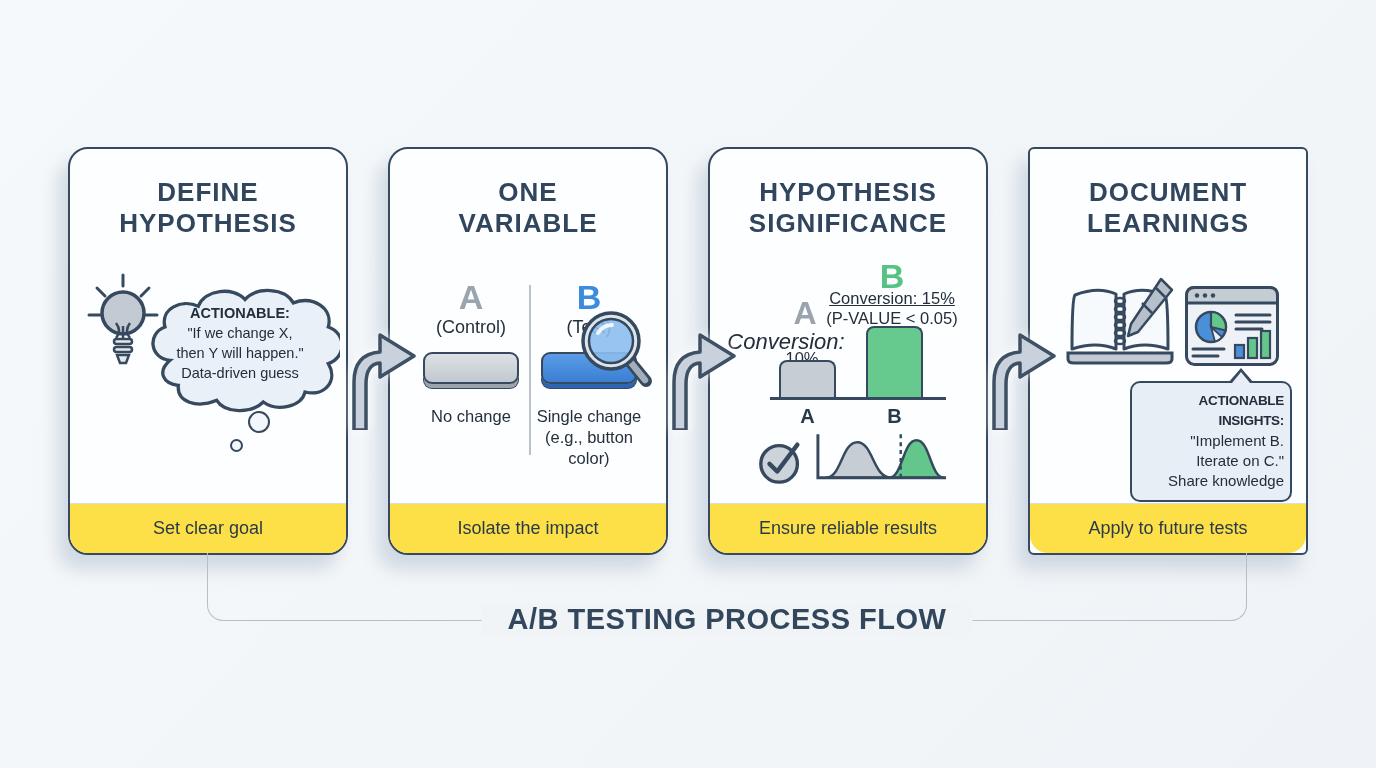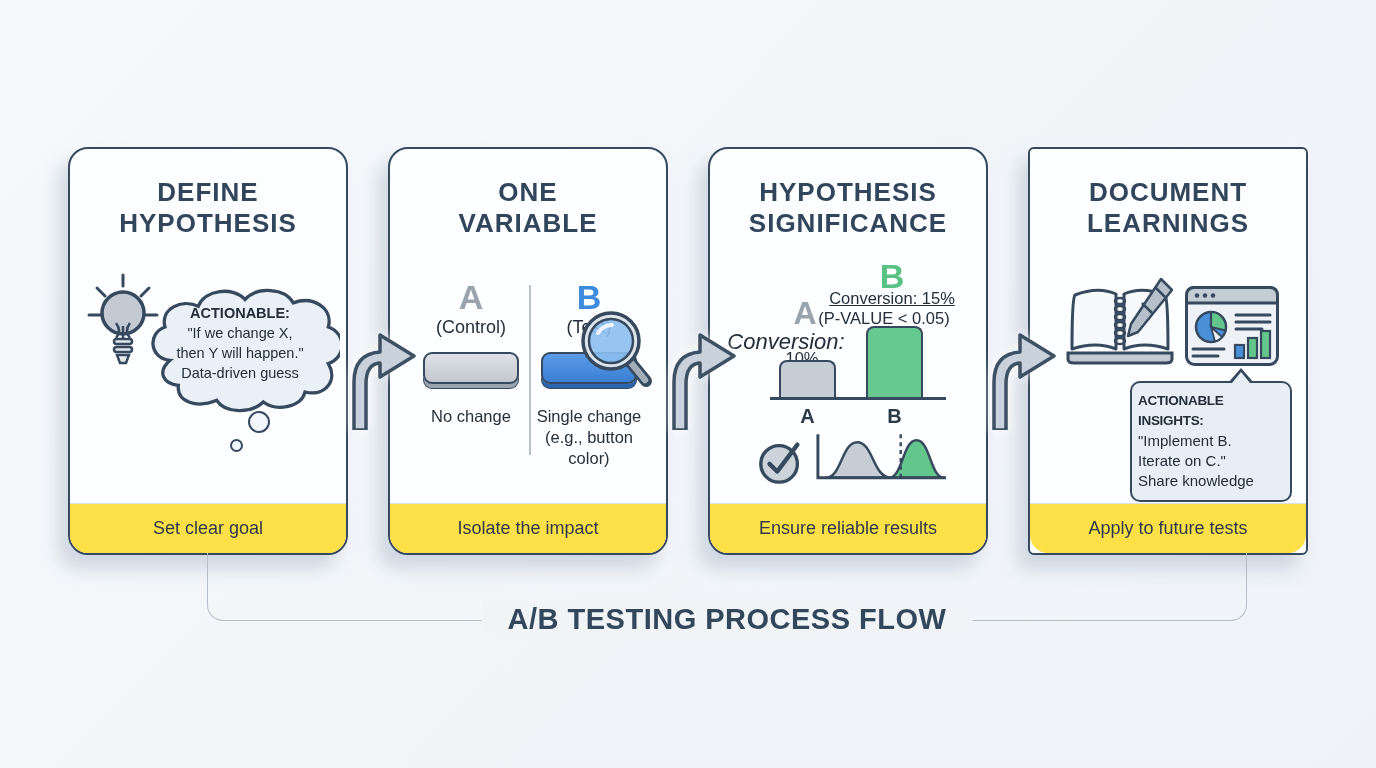--- a/index.html
+++ b/index.html
@@ -40,37 +40,37 @@
   .demo-btn { width:96px; height:32px; margin:14px auto 0; border:2.5px solid #36495e; border-radius:9px; }
   .btn-gray { background:linear-gradient(#dde1e5,#c2c8cf); box-shadow:0 5px 0 -1px #9ba4ad, 0 5px 0 0 #36495e; }
   .btn-blue { background:linear-gradient(#5a9ce6,#3b7fd4); box-shadow:0 5px 0 -1px #2c66b0, 0 5px 0 0 #36495e; }
   .btn-caption { margin-top:22px; font-size:16.5px; line-height:21px; color:#26303b; }
   .magnifier { position:absolute; left:186px; top:158px; }
 
   
   .c3-label { position:absolute; text-align:center; color:#232e3a; }
   .c3-big-b { left:152px; top:108px; width:60px; font-size:34px; font-weight:bold; color:#57c283; }
   .c3-conv-b { left:92px; top:140px; width:180px; font-size:16.5px;text-decoration:underline; }
-  .c3-pval  { left:84px; top:160px; width:180px; font-size:16.5px; }
+  .c3-pval  { left:92px; top:160px; width:180px; font-size:16.5px; }
   .c3-big-a { left:65px; top:146px; width:60px; font-size:32px; font-weight:bold; color:#9aa4af; }
   .c3-conv-a { left:16px; top:180px; width:120px; font-size:22px;font-style:italic; }
   .c3-conv-a2 { left:32px; top:200px; width:120px; font-size:16.5px; }
   .bar-axis { position:absolute; left:60px; top:180px; width:176px; height:71px; border-bottom:3px solid #36495e; }
   .bar { position:absolute; bottom:0; width:57px; border:2.5px solid #36495e; border-bottom:none; border-radius:8px 8px 0 0; }
   .bar-a { left:9px;  height:37px; background:#c7cdd4; }
   .bar-b { left:96px; height:71px; background:#66c98d; }
   .axis-lab { position:absolute; top:76px; width:57px; text-align:center; font-size:20px; font-weight:bold; color:#2b3a49; }
   .check-icon { position:absolute; left:46px; top:286px; }
   .dist-icon  { position:absolute; left:102px; top:283px; }
 
   
   .notebook { position:absolute; left:28px; top:126px; }
   .dashboard { position:absolute; left:154px; top:136px; }
   .bubble { position:absolute; left:100px; top:232px; width:162px; border:2.5px solid #36495e;
-            background:#e7eef5; border-radius:10px; padding:8px 6px 9px; text-align:left;
+            background:#e7eef5; border-radius:10px; padding:8px 6px 9px; text-align:right;
             font-size:15px; line-height:20px; color:#232e3a; }
   .bubble .hd { font-weight:bold; font-size:13.5px; letter-spacing:-0.3px; }
   .bubble-tail { position:absolute; left:96px; top:-15px; width:0; height:0;
                  border:13px solid transparent; border-bottom:15px solid #36495e; border-top:none; }
   .bubble-tail::after { content:""; position:absolute; left:-9px; top:4px; width:0; height:0;
                  border:9px solid transparent; border-bottom:11px solid #e7eef5; border-top:none; }
 
   
   .flow-arrow { position:absolute; top:312px; z-index:5; filter:drop-shadow(0 0 6px rgba(255,255,255,0.9)); }
   .arrow-1 { left:336px; } .arrow-2 { left:656px; } .arrow-3 { left:976px; }

